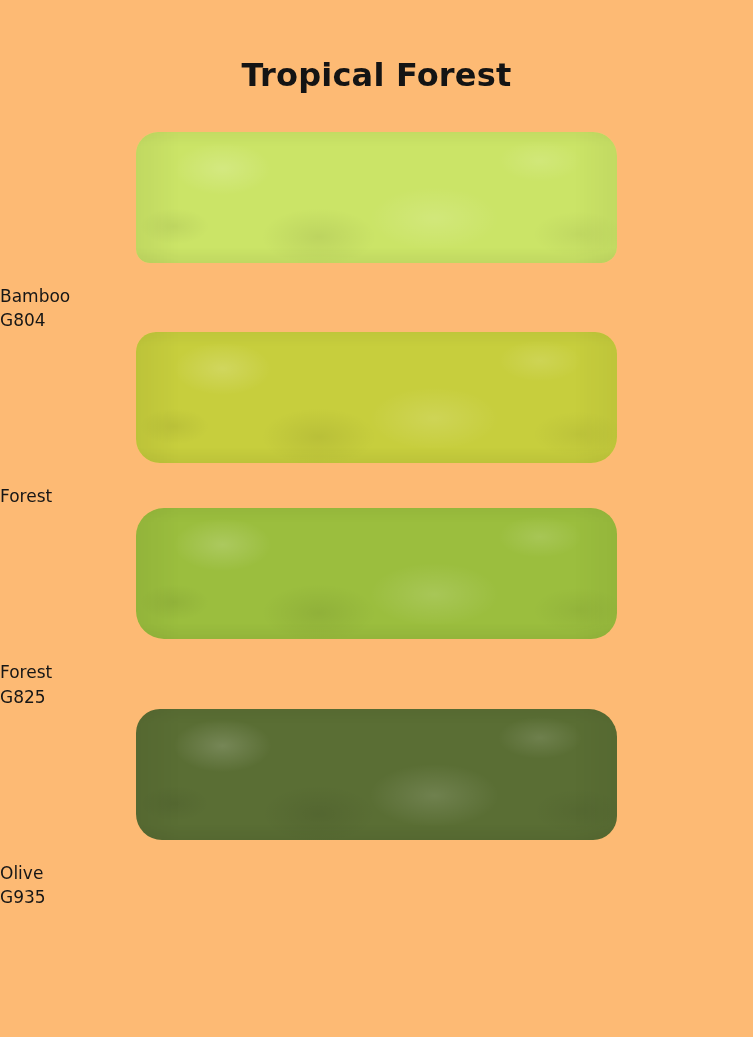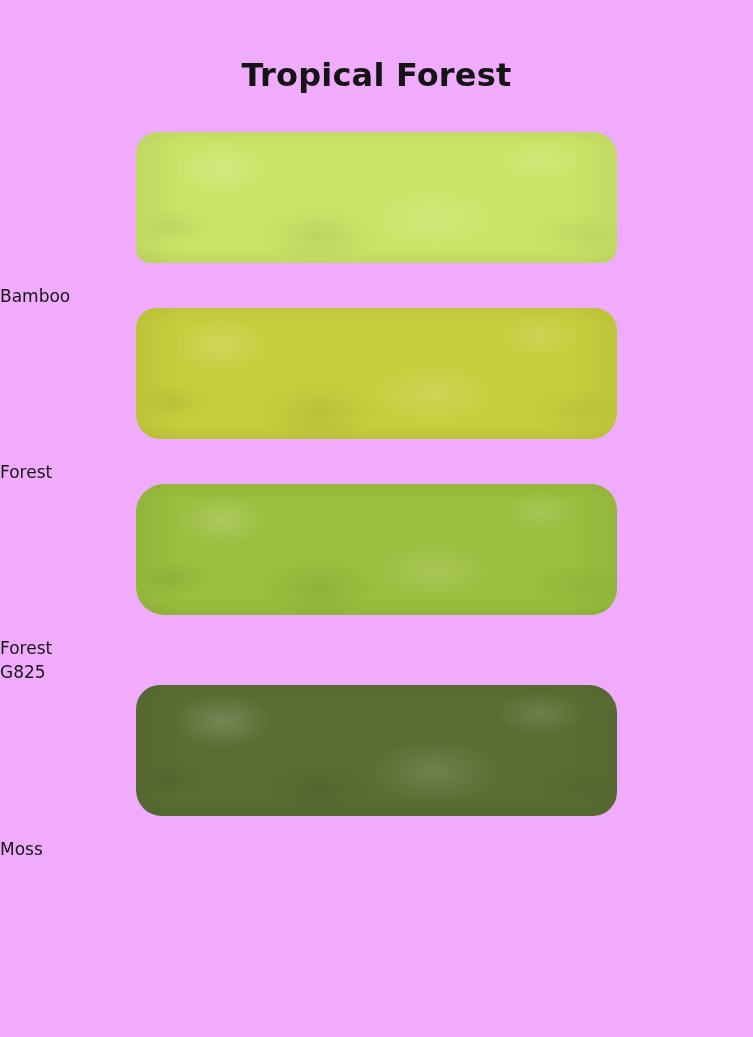--- a/index.html
+++ b/index.html
@@ -14,21 +14,21 @@
     font-family: "DejaVu Sans", "Liberation Sans", sans-serif;
     color: #1a1a1a;
     overflow: hidden;
     position: relative;
   }
 
   .page {
     width: 753px;
     height: 1037px;
     position: relative;
-    background: #f0abfc;
+    background: #fdba74;
     box-sizing: border-box;
   }
 
   .palette-title {
     position: absolute;
     top: 56px;
     left: 0;
     width: 753px;
     text-align: center;
     font-size: 32px;
@@ -117,20 +117,21 @@
 <div class="page">
 
   <div class="palette-title">Tropical Forest</div>
 
   <div class="swatch-list">
 
     <div class="swatch-entry">
       <div class="swatch-block" style="background-color: rgb(203, 228, 104);"></div>
       <div class="swatch-caption">
         <span class="swatch-name">Bamboo</span>
+        <span class="swatch-code">G804</span>
       </div>
     </div>
 
     <div class="swatch-entry">
       <div class="swatch-block" style="background-color: rgb(199, 206, 62);"></div>
       <div class="swatch-caption">
         <span class="swatch-name">Forest</span>
       </div>
     </div>
 
@@ -138,18 +139,19 @@
       <div class="swatch-block" style="background-color: rgb(155, 190, 63);"></div>
       <div class="swatch-caption">
         <span class="swatch-name">Forest</span>
         <span class="swatch-code">G825</span>
       </div>
     </div>
 
     <div class="swatch-entry">
       <div class="swatch-block" style="background-color: rgb(90, 110, 52);"></div>
       <div class="swatch-caption">
-        <span class="swatch-name">Moss</span>
+        <span class="swatch-name">Olive</span>
+        <span class="swatch-code">G935</span>
       </div>
     </div>
 
   </div>
 </div>
 
 </body></html>

